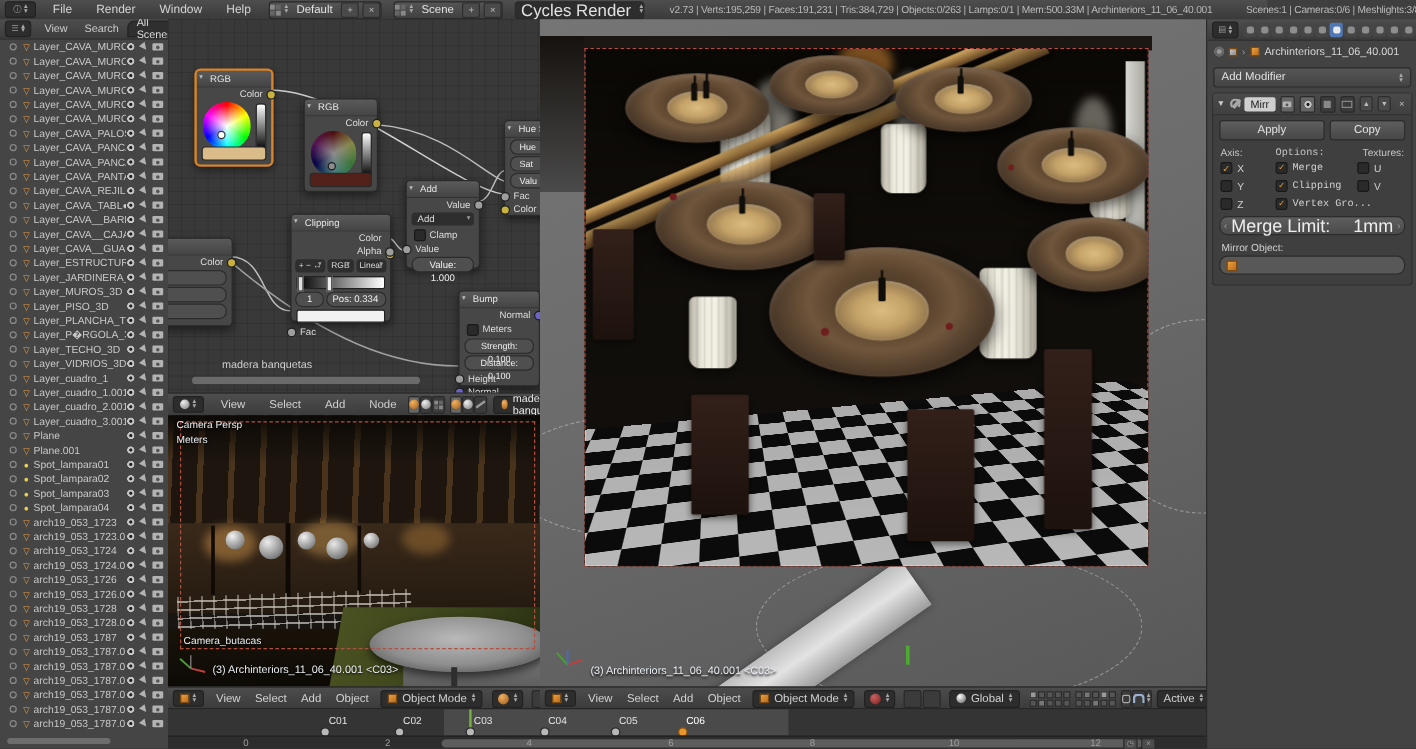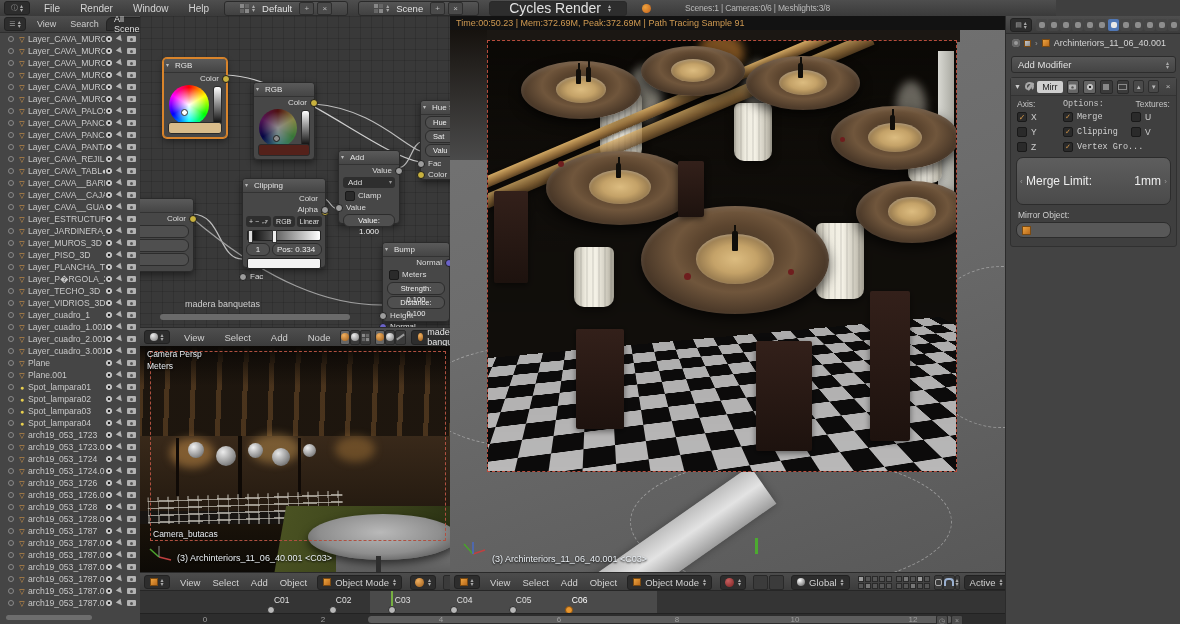--- a/index.html
+++ b/index.html
@@ -10,21 +10,21 @@
   .ni{}
 
   
   #topbar{position:absolute;left:0;top:0;width:1056px;height:16px;
           background:linear-gradient(#4e4e4e,#3a3a3a);border-bottom:1px solid #262626;
           display:flex;align-items:center;font-size:10px;color:#d4d4d4;}
   .ibx{height:12px;min-width:24px;background:#2d2d2d;border:1px solid #222;border-radius:3px;
        margin:0 4px;display:flex;align-items:center;justify-content:center;gap:2px;font-size:7px;color:#999;}
   .menu-item{padding:0 10px;white-space:nowrap;}
   .selbox{height:13px;background:linear-gradient(#555,#414141);border:1px solid #2a2a2a;border-radius:3px;
-          display:flex;align-items:center;font-size:9.5px;margin:0 5px;padding:0 15px;gap:3px;}
+          display:flex;align-items:center;font-size:9.5px;margin:0 5px;padding:0 0;gap:3px;}
   .selbox .nm{padding:0 4px;white-space:nowrap;color:#e2e2e2;}
   .mini-btn{width:13px;height:11px;background:#4a4a4a;border:1px solid #2e2e2e;border-radius:2px;
             font-size:8px;color:#bbb;display:flex;align-items:center;justify-content:center;}
   .dd-arrow{font-size:6px;color:#aaa;line-height:4px;}
   .blender-dot{width:9px;height:9px;border-radius:50%;background:radial-gradient(circle at 35% 35%,#f0a33c,#c2601d);margin:0 6px 0 10px;}
   .stats{font-size:8.5px;color:#b9b9b9;letter-spacing:-.2px;white-space:nowrap;}
   .stats-r{margin-left:28px;}
   .grid-ic{width:9px;height:9px;background:
       linear-gradient(#888,#888) 0 0/4px 4px no-repeat,
       linear-gradient(#666,#666) 5px 0/4px 4px no-repeat,
@@ -168,21 +168,21 @@
   .wrench-ic{width:10px;height:10px;position:relative;}
   .wrench-ic::before{content:"";position:absolute;left:4px;top:0;width:3px;height:9px;background:#a8a8a8;transform:rotate(40deg);border-radius:1px;}
   .wrench-ic::after{content:"";position:absolute;left:0;top:0;width:5px;height:5px;border:2px solid #a8a8a8;border-radius:50%;border-bottom-color:transparent;}
   .mod-name{height:12px;background:#cfcfcf;color:#222;border-radius:2px;padding:0 5px;line-height:12px;font-size:9px;}
   .btn{height:15px;background:linear-gradient(#5e5e5e,#474747);border:1px solid #2c2c2c;border-radius:3px;
        display:flex;align-items:center;justify-content:center;color:#e2e2e2;}
   .col-label{font-size:8.5px;color:#c4c4c4;}
   .chkrow{display:flex;align-items:center;gap:4px;height:15px;font-size:8.5px;color:#d0d0d0;white-space:nowrap;}
   .pill-slider{height:14px;margin:3px 5px;background:linear-gradient(#5e5e5e,#4a4a4a);border:1px solid #2c2c2c;
                border-radius:7px;display:flex;align-items:center;justify-content:space-between;
-               padding:16px 9px;color:#eee;font-size:12px;position:relative;}
+               padding:0 9px;color:#eee;font-size:15px;position:relative;}
   .pill-slider::before{content:"‹";position:absolute;left:3px;color:#999;font-size:8px;}
   .pill-slider::after{content:"›";position:absolute;right:3px;color:#999;font-size:8px;}
   .obj-field{height:14px;margin:2px 5px;background:#585858;border:1px solid #2c2c2c;border-radius:7px;
              display:flex;align-items:center;gap:4px;padding:0 5px;}
 
   
   #timeline{position:absolute;left:140px;top:590px;width:865px;height:34px;background:#383838;
             border-top:1px solid #262626;overflow:hidden;}
   #tl-ruler{position:absolute;left:0;top:0;width:100%;height:22px;background:#343434;}
   #tl-band{position:absolute;left:230px;top:0;width:287px;height:22px;background:#4a4a4a;}
@@ -231,20 +231,21 @@
       <span class="dd-arrow">▴<br>▾</span>
       <span class="nm">Scene</span>
       <span class="mini-btn">+</span>
       <span class="mini-btn">×</span>
     </div>
     <div class="selbox" style="background:#2d2d2d;">
       <span class="nm" style="font-size:14px;">Cycles Render</span>
       <span class="dd-arrow">▴<br>▾</span>
     </div>
     <span class="blender-dot"></span>
+    <span class="stats">v2.73 | Verts:195,259 | Faces:191,231 | Tris:384,729 | Objects:0/263 | Lamps:0/1 | Mem:500.33M | Archinteriors_11_06_40.001</span>
     <span class="stats stats-r">Scenes:1 | Cameras:0/6 | Meshlights:3/8</span>
   </div>
 
   <div id="outliner">
     <div id="outliner-header">
       <div class="ibx" style="min-width:20px;">
           <span>☰</span>
           <span class="dd-arrow">▴<br>▾</span>
         </div>
       <div style="display:flex;">
@@ -998,21 +999,20 @@
 
   <div id="main-view">
     <div class="abs ni" style="left:0;top:14px;width:510px;height:12px;background:#1b1713;"></div>
     <div class="abs ni" style="left:0;top:14px;width:37px;height:130px;background:linear-gradient(#16120e,#4a4a4a);"></div>
     <div class="dash-ell ni" style="left:-30px;top:330px;width:220px;height:100px;"></div>
     <div class="dash-ell ni" style="left:180px;top:440px;width:320px;height:130px;"></div>
     <div class="dash-ell ni" style="left:470px;top:250px;width:160px;height:160px;"></div>
     <div class="walkway ni" style="left:300px;top:450px;width:46px;height:260px;"></div>
     <div class="abs ni" style="left:305px;top:522px;width:3px;height:16px;background:#4caa30;"></div>
 
-    <div id="render-stats">Time:00:50.23 | Mem:372.69M, Peak:372.69M | Path Tracing Sample 91</div>
 
     <div id="render-area">
       <div class="checker ni"></div>
       <div class="floor-shade ni"></div>
 
       <div class="glow ni" style="left:140px;top:25px;width:34px;height:56px;background:rgba(240,235,220,.5);"></div>
       <div class="glow ni" style="left:255px;top:20px;width:30px;height:50px;background:rgba(240,235,220,.45);"></div>
       <div class="glow ni" style="left:408px;top:40px;width:30px;height:52px;background:rgba(240,235,220,.4);"></div>
       <div class="glow ni" style="left:210px;top:-8px;width:46px;height:40px;background:rgba(216,140,56,.55);"></div>
       <div class="abs ni" style="left:450px;top:10px;width:16px;height:150px;background:linear-gradient(90deg,#d8d8d2,#a8a8a0);"></div>
@@ -1188,20 +1188,24 @@
           </span>
         <span class="mini-btn" style="width:11px;">
             <span style="font-size:6px;">▲</span>
           </span>
         <span class="mini-btn" style="width:11px;">
             <span style="font-size:6px;">▼</span>
           </span>
         <span class="mini-btn" style="width:12px;background:transparent;border:none;">×</span>
       </div>
 
+      <div style="display:flex;gap:4px;padding:4px 5px 2px;">
+        <div class="btn" style="flex:1.4;">Apply</div>
+        <div class="btn" style="flex:1;">Copy</div>
+      </div>
 
       <div style="display:flex;padding:3px 6px 0;">
         <div style="width:46px;">
           <div class="col-label">Axis:</div>
           <div>
 
               <div class="chkrow">
                 <span class="chk" data-checked="true"></span>
                 <span>X</span>
               </div>

